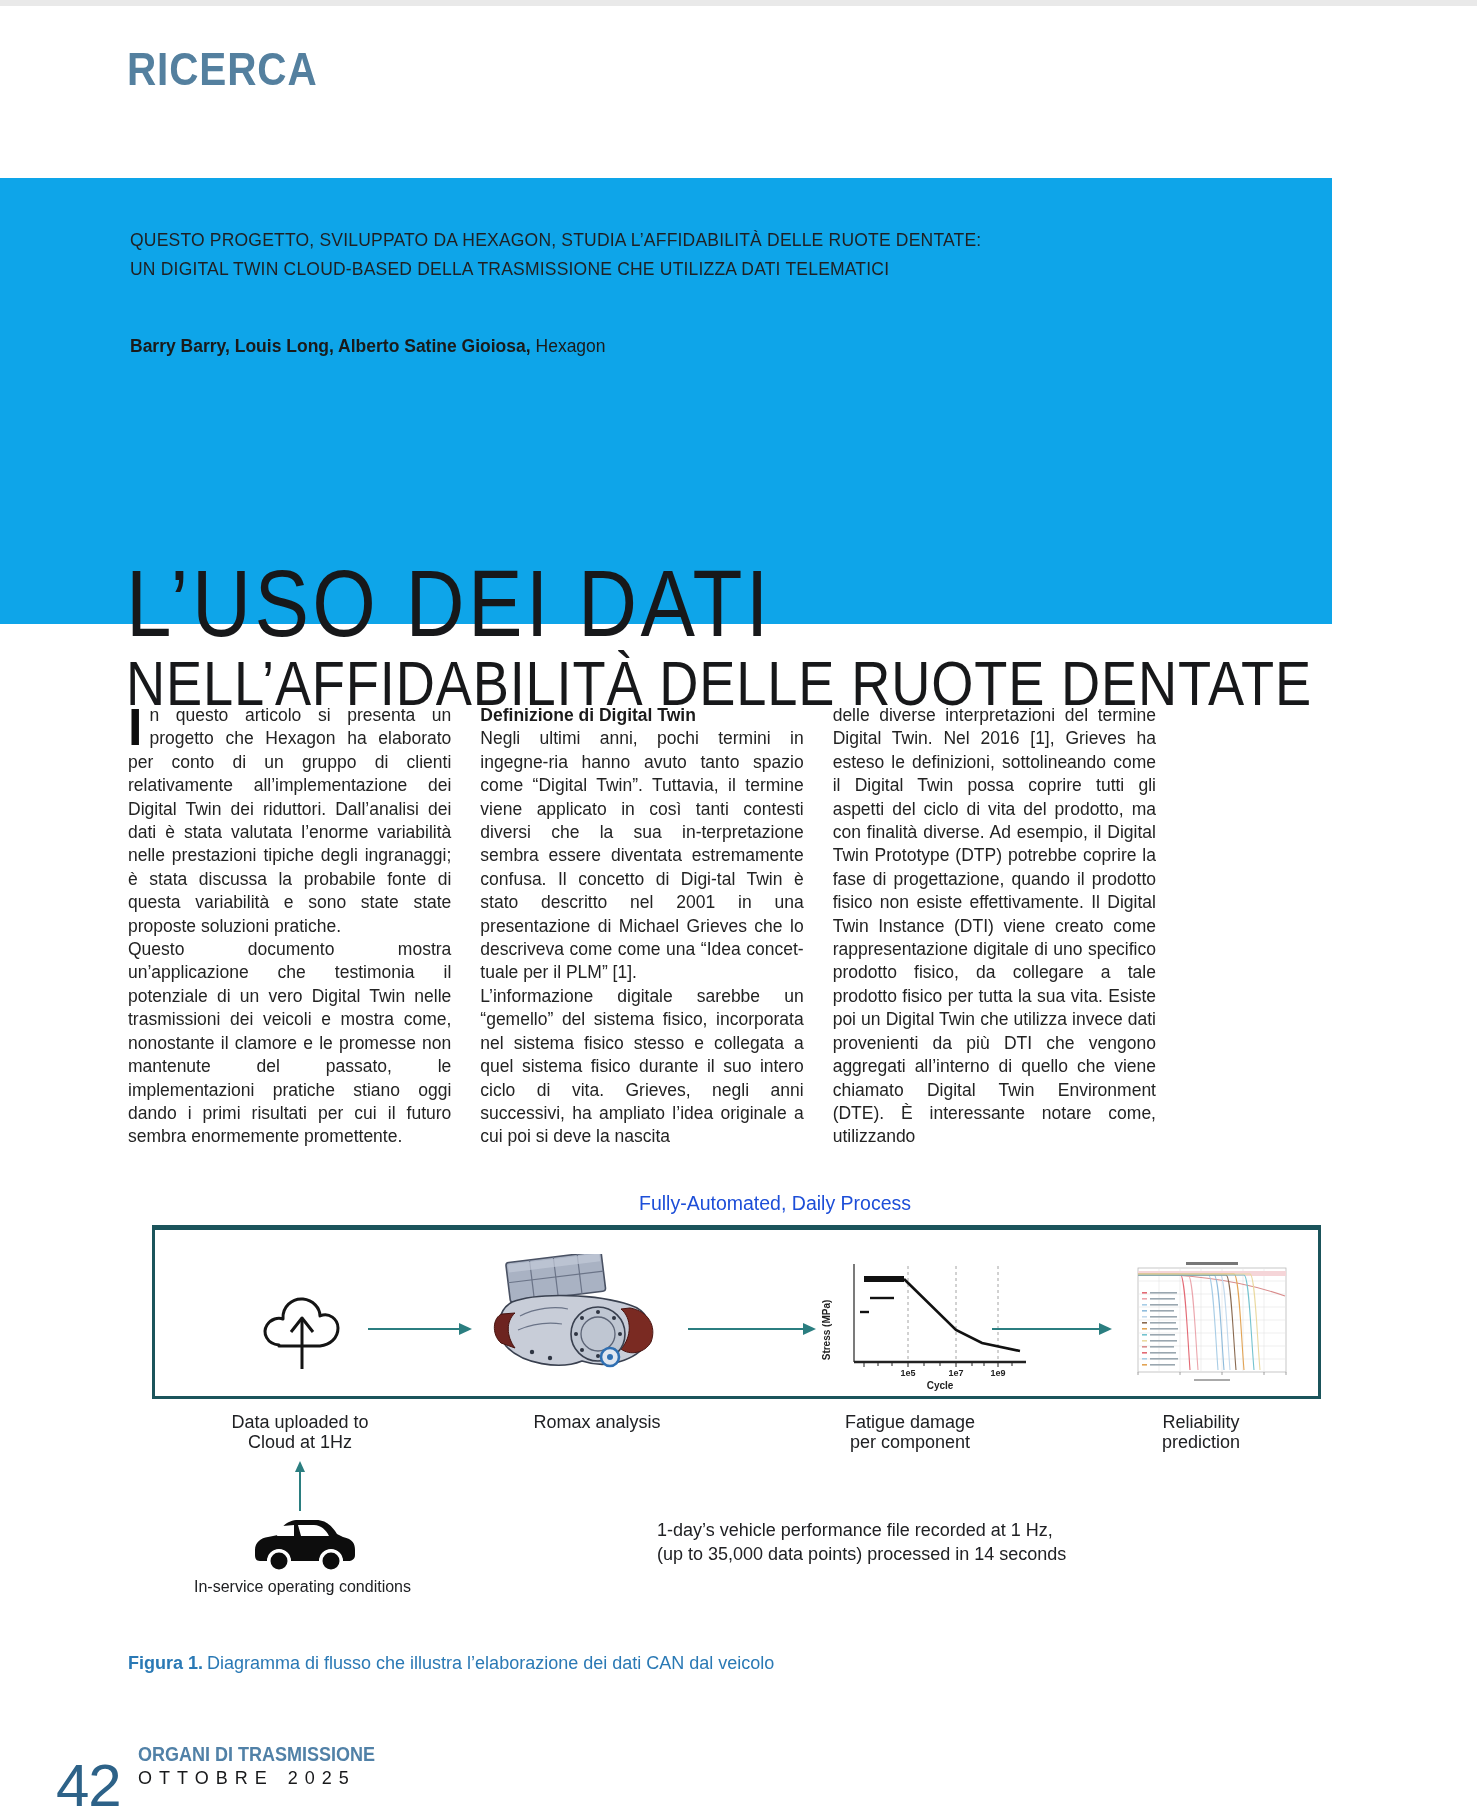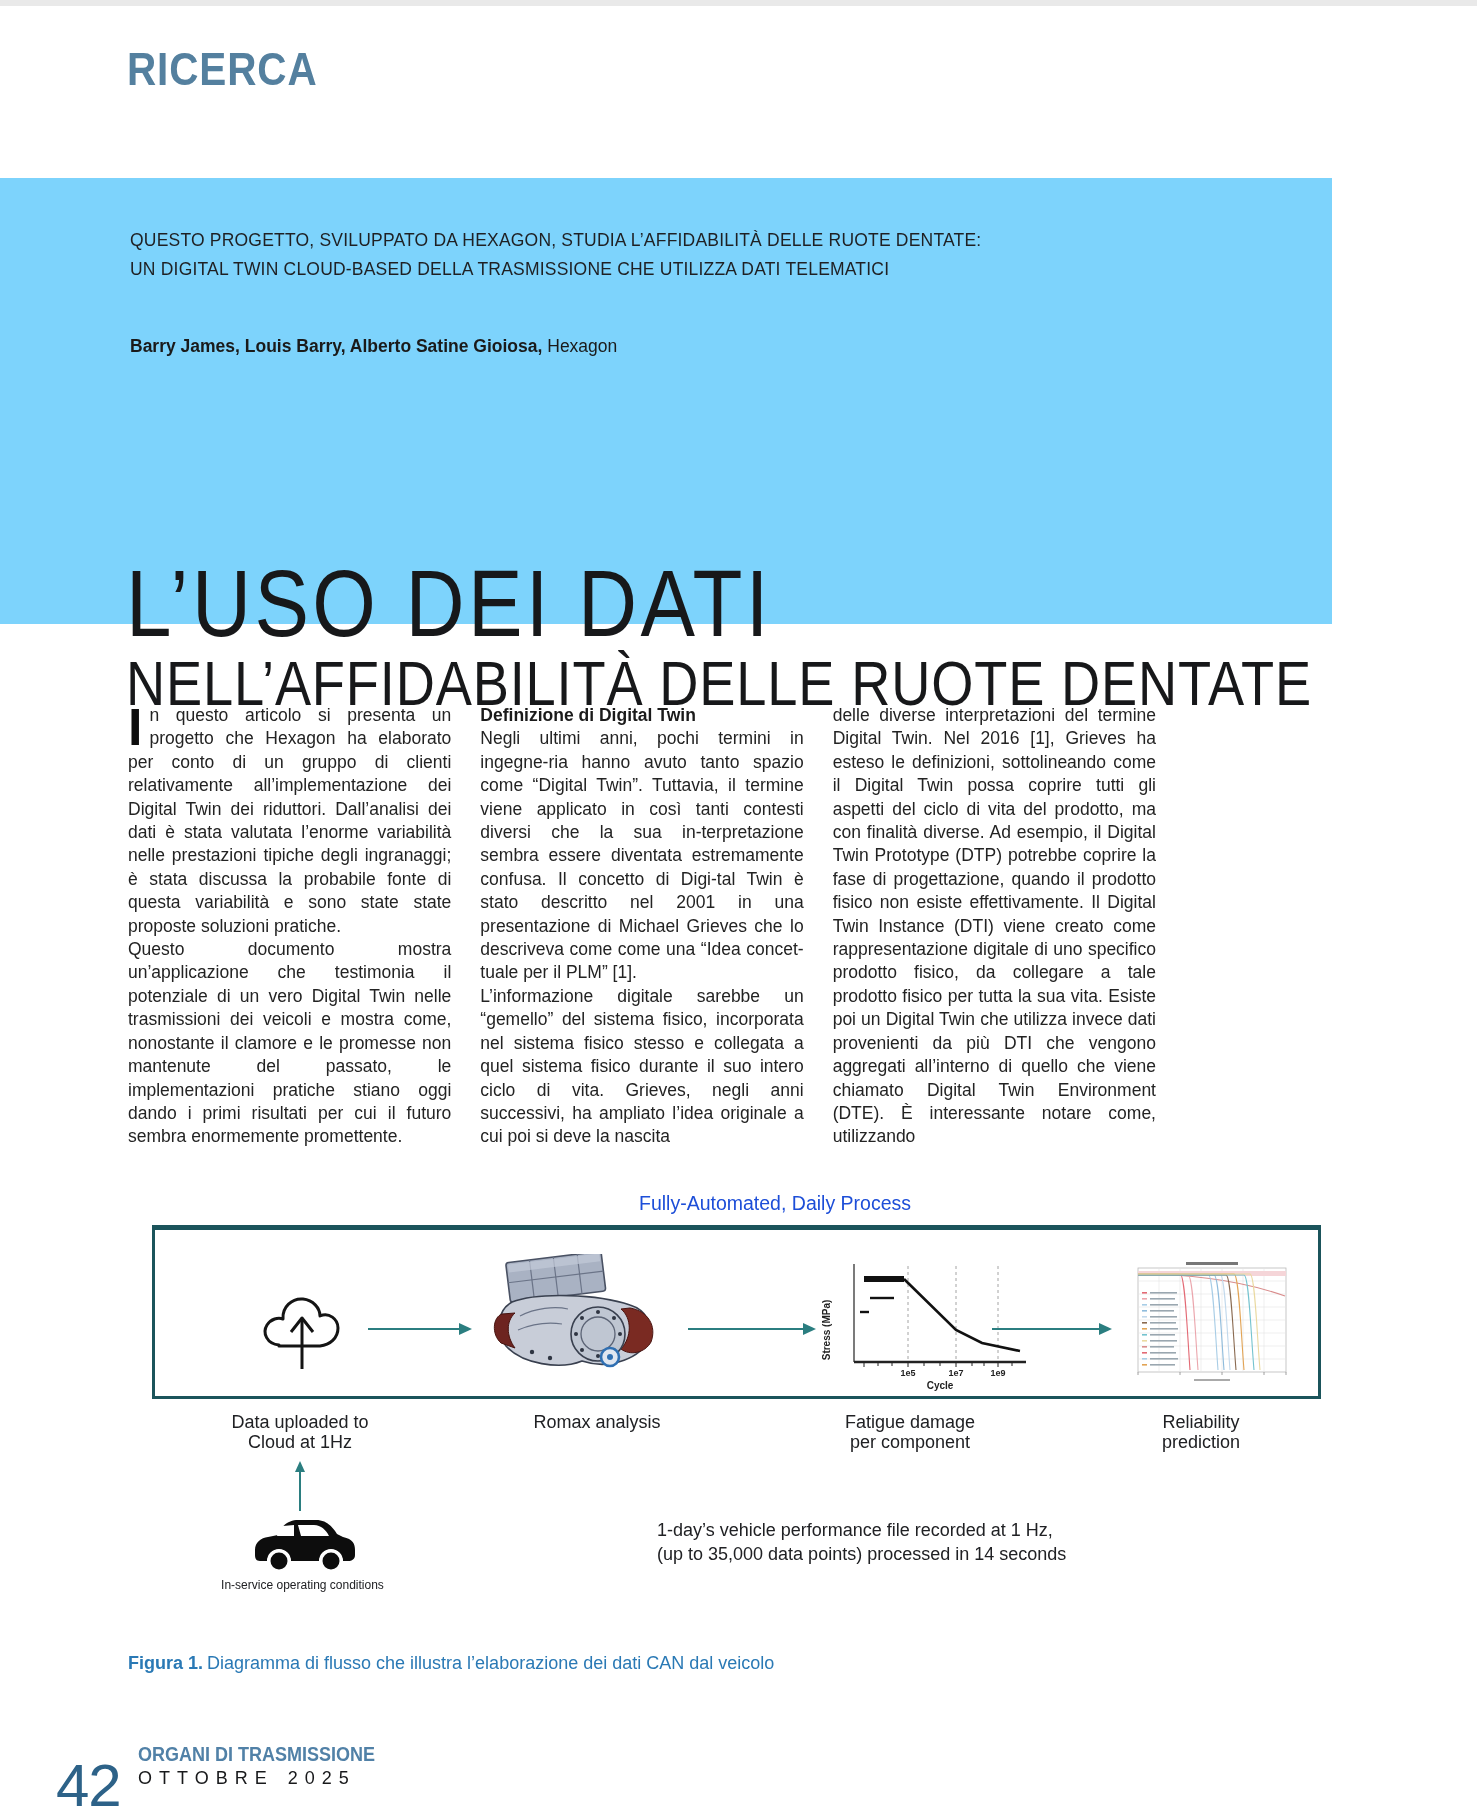--- a/index.html
+++ b/index.html
@@ -8,21 +8,21 @@
     font-family:"Liberation Sans", sans-serif;color:#222;overflow:hidden;
     margin:6px auto;
   }
   
   .section-label{
     position:absolute;left:127px;top:40px;font-size:46px;font-weight:700;
     color:#54809f;letter-spacing:1px;transform:scaleX(.88);transform-origin:left top;
     line-height:1;
   }
   
-  .hero-box{position:absolute;left:0;top:172px;width:1332px;height:446px;background:#7dd3fc;}
+  .hero-box{position:absolute;left:0;top:172px;width:1332px;height:446px;background:#0ea5e9;}
   .kicker{position:absolute;left:130px;top:48px;font-size:17.5px;line-height:29px;
     color:#1f2023;letter-spacing:.2px;white-space:nowrap;}
   .authors{position:absolute;left:130px;top:158px;font-size:17.5px;color:#1a1a1a;}
   .authors b{font-weight:700;}
   .title1{position:absolute;left:126px;top:378px;font-size:95px;line-height:1;color:#17181a;
     letter-spacing:4px;transform:scaleX(.86);transform-origin:left top;white-space:nowrap;font-weight:400;}
   .title2{position:absolute;left:126px;top:474px;font-size:63px;line-height:1;color:#17181a;
     letter-spacing:1px;transform:scaleX(.86);transform-origin:left top;white-space:nowrap;font-weight:400;}
   
   .columns{position:absolute;left:128px;top:698px;width:1028px;display:flex;gap:29px;}
@@ -34,21 +34,21 @@
   
   .fig-title{position:absolute;left:585px;top:1186px;width:380px;text-align:center;
     font-size:19.5px;color:#1d4ed8;}
   .fig-box{position:absolute;left:152px;top:1219px;width:1169px;height:174px;
     border:3px solid #1b545b;border-top-width:5px;background:#fff;box-sizing:border-box;}
   .fig-item{position:absolute;}
   .step-label{position:absolute;font-size:18px;line-height:20px;color:#202124;
     text-align:center;white-space:pre-line;}
   .note{position:absolute;left:657px;top:1512px;font-size:18px;line-height:24px;color:#202124;}
   .car-label{position:absolute;left:180px;top:1572px;width:245px;text-align:center;
-    font-size:12px;color:#202124;}
+    font-size:16px;color:#202124;}
   .caption{position:absolute;left:128px;top:1647px;font-size:18px;color:#2a79b5;}
   .caption b{font-weight:700;margin-right:4px;}
   
   .page-number{position:absolute;left:56px;top:1750px;font-size:60px;line-height:1;
     color:#2d6288;letter-spacing:-1px;}
   .magazine{position:absolute;left:138px;top:1737px;font-size:20px;font-weight:700;
     color:#5181a7;transform:scaleX(.9);transform-origin:left top;white-space:nowrap;}
   .issue{position:absolute;left:138px;top:1762px;font-size:18px;color:#18191b;
     letter-spacing:7px;white-space:nowrap;}
   .issue .year{margin-left:14px;text-align:center;}
@@ -60,21 +60,21 @@
 <div class="page">
 
   <div class="section-label">RICERCA</div>
 
   <div class="hero-box">
     <div class="kicker">
       <div>QUESTO PROGETTO, SVILUPPATO DA HEXAGON, STUDIA L’AFFIDABILITÀ DELLE RUOTE DENTATE:</div>
       <div>UN DIGITAL TWIN CLOUD-BASED DELLA TRASMISSIONE CHE UTILIZZA DATI TELEMATICI</div>
     </div>
     <div class="authors">
-      <b>Barry James, Louis Barry, Alberto Satine Gioiosa,</b>
+      <b>Barry Barry, Louis Long, Alberto Satine Gioiosa,</b>
       <span>Hexagon</span>
     </div>
     <div class="title1">L’USO DEI DATI</div>
     <div class="title2">NELL’AFFIDABILITÀ DELLE RUOTE DENTATE</div>
   </div>
 
   <div class="columns">
     <div class="col">
       <p><span class="dropcap">I</span><span>n questo articolo si presenta un progetto che Hexagon ha elaborato per conto di un gruppo di clienti relativamente all’implementazione dei Digital Twin dei riduttori. Dall’analisi dei dati è stata valutata l’enorme variabilità nelle prestazioni tipiche degli ingranaggi; è stata discussa la probabile fonte di questa variabilità e sono state state proposte soluzioni pratiche.</span></p>
       <p>Questo documento mostra un’applicazione che testimonia il potenziale di un vero Digital Twin nelle trasmissioni dei veicoli e mostra come, nonostante il clamore e le promesse non mantenute del passato, le implementazioni pratiche stiano oggi dando i primi risultati per cui il futuro sembra enormemente promettente.</p>

